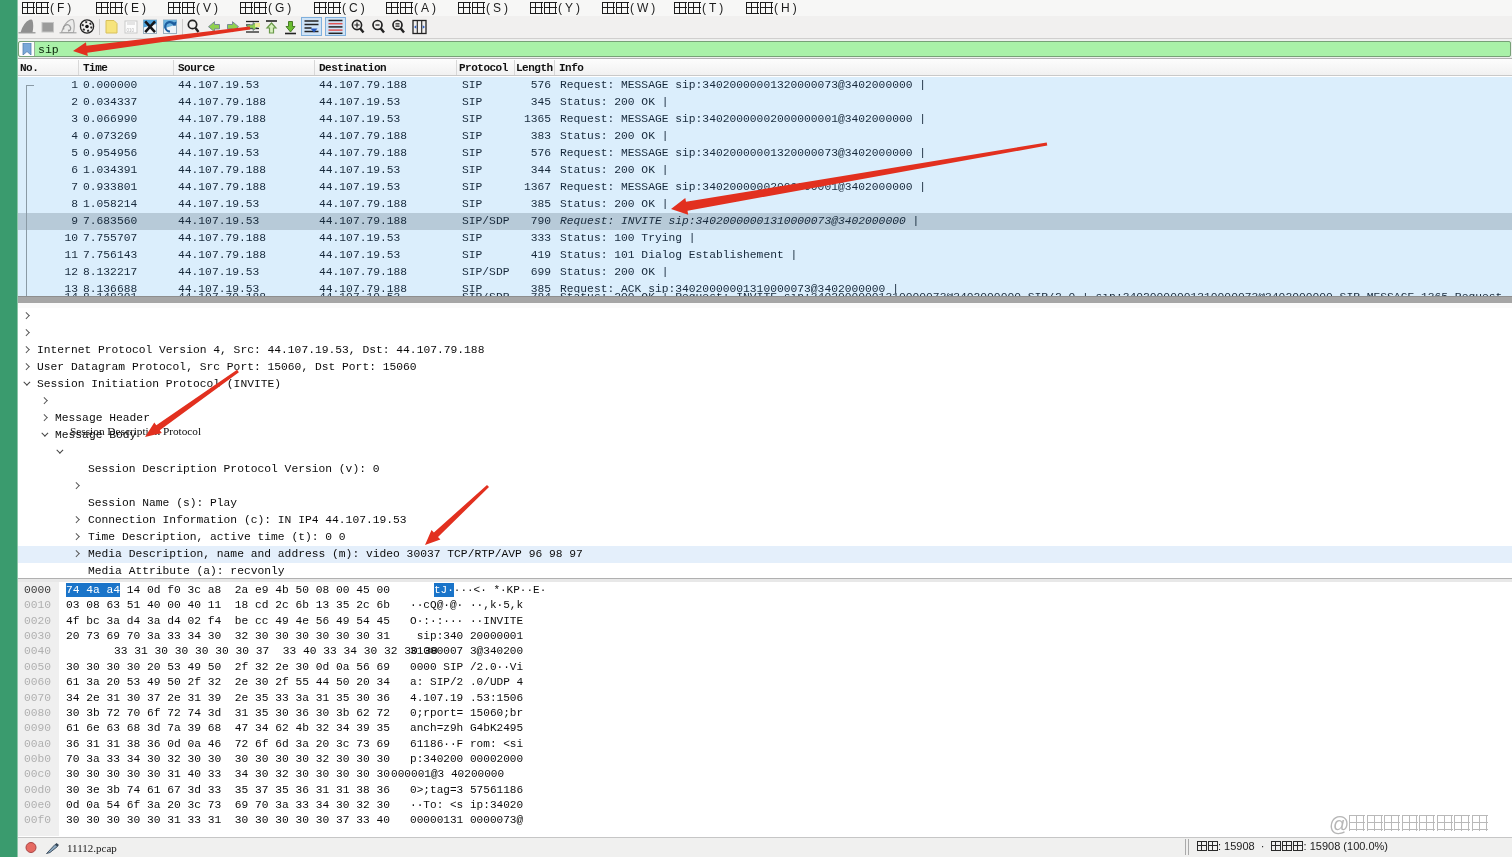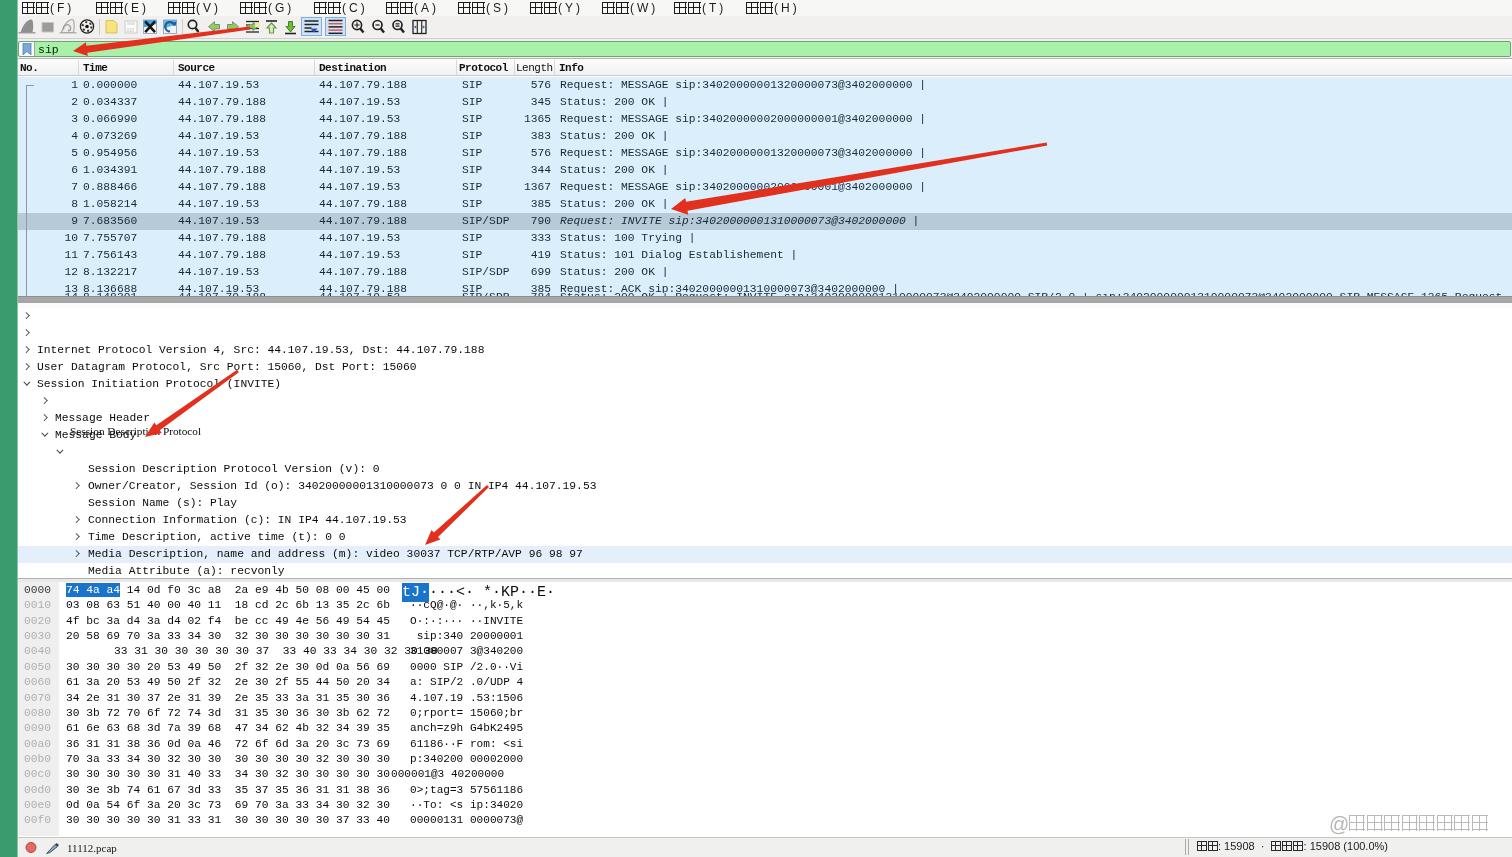--- a/index.html
+++ b/index.html
@@ -118,21 +118,21 @@
       <path d="M1 0 h8 v12 l-4 -3.5 -4 3.5 z" fill="#7aa8d8" stroke="#5580b0" stroke-width="0.8"></path>
     </svg>
 <div class="abs mono" style="left:38px;top:42.5px;font-size:11.5px;color:#0a240a;">sip</div>
 <div class="abs" style="left:18px;top:58px;width:1494px;height:1px;background:#b4b4b4;"></div>
 <div class="abs" style="left:18px;top:59px;width:1494px;height:17px;background:linear-gradient(#fdfdfd,#f1f1f1);border-bottom:1px solid #c9c9c9;"></div>
 <div class="abs mono" style="left:20px;top:62px;font-size:11px;font-weight:bold;letter-spacing:-0.5px;color:#111;">No.</div>
 <div class="abs mono" style="left:83px;top:62px;font-size:11px;font-weight:bold;letter-spacing:-0.5px;color:#111;">Time</div>
 <div class="abs mono" style="left:178px;top:62px;font-size:11px;font-weight:bold;letter-spacing:-0.5px;color:#111;">Source</div>
 <div class="abs mono" style="left:319px;top:62px;font-size:11px;font-weight:bold;letter-spacing:-0.5px;color:#111;">Destination</div>
 <div class="abs mono" style="left:459px;top:62px;font-size:11px;font-weight:bold;letter-spacing:-0.5px;color:#111;">Protocol</div>
-<div class="abs mono" style="left:516px;top:62px;font-size:11px;font-weight:normal;letter-spacing:-0.5px;color:#111;">Length</div>
+<div class="abs mono" style="left:516px;top:62px;font-size:11px;font-weight:bold;letter-spacing:-0.5px;color:#111;">Length</div>
 <div class="abs mono" style="left:559px;top:62px;font-size:11px;font-weight:bold;letter-spacing:-0.5px;color:#111;">Info</div>
 <div class="abs" style="left:78px;top:60px;width:1px;height:15px;background:#d8d8d8;"></div>
 <div class="abs" style="left:173px;top:60px;width:1px;height:15px;background:#d8d8d8;"></div>
 <div class="abs" style="left:314px;top:60px;width:1px;height:15px;background:#d8d8d8;"></div>
 <div class="abs" style="left:455.5px;top:60px;width:1px;height:15px;background:#d8d8d8;"></div>
 <div class="abs" style="left:513.5px;top:60px;width:1px;height:15px;background:#d8d8d8;"></div>
 <div class="abs" style="left:554px;top:60px;width:1px;height:15px;background:#d8d8d8;"></div>
 <div class="abs" style="left:18px;top:77px;width:1494px;height:225px;background:#dbeefc;overflow:hidden;"></div>
 <div class="abs" style="left:18px;top:77px;width:1494px;height:17px;background:#dbeefc;"></div>
 <div class="abs mono" style="left:18px;top:79px;width:60px;text-align:right;font-size:11.3px;color:#17293b;">1</div>
@@ -177,21 +177,21 @@
 <div class="abs" style="left:18px;top:162px;width:1494px;height:17px;background:#dbeefc;"></div>
 <div class="abs mono" style="left:18px;top:164px;width:60px;text-align:right;font-size:11.3px;color:#17293b;">6</div>
 <div class="abs mono" style="left:83px;top:164px;font-size:11.3px;color:#17293b;">1.034391</div>
 <div class="abs mono" style="left:178px;top:164px;font-size:11.3px;color:#17293b;">44.107.79.188</div>
 <div class="abs mono" style="left:319px;top:164px;font-size:11.3px;color:#17293b;">44.107.19.53</div>
 <div class="abs mono" style="left:462px;top:164px;font-size:11.3px;color:#17293b;">SIP</div>
 <div class="abs mono" style="left:480px;top:164px;width:71px;text-align:right;font-size:11.3px;color:#17293b;">344</div>
 <div class="abs mono" style="left:560px;top:164px;font-size:11.3px;color:#17293b;white-space:nowrap;">Status: 200 OK |</div>
 <div class="abs" style="left:18px;top:179px;width:1494px;height:17px;background:#dbeefc;"></div>
 <div class="abs mono" style="left:18px;top:181px;width:60px;text-align:right;font-size:11.3px;color:#17293b;">7</div>
-<div class="abs mono" style="left:83px;top:181px;font-size:11.3px;color:#17293b;">0.888466</div>
+<div class="abs mono" style="left:83px;top:181px;font-size:11.3px;color:#17293b;">0.933801</div>
 <div class="abs mono" style="left:178px;top:181px;font-size:11.3px;color:#17293b;">44.107.79.188</div>
 <div class="abs mono" style="left:319px;top:181px;font-size:11.3px;color:#17293b;">44.107.19.53</div>
 <div class="abs mono" style="left:462px;top:181px;font-size:11.3px;color:#17293b;">SIP</div>
 <div class="abs mono" style="left:480px;top:181px;width:71px;text-align:right;font-size:11.3px;color:#17293b;">1367</div>
 <div class="abs mono" style="left:560px;top:181px;font-size:11.3px;color:#17293b;white-space:nowrap;">Request: MESSAGE sip:34020000002000000001@3402000000 |</div>
 <div class="abs" style="left:18px;top:196px;width:1494px;height:17px;background:#dbeefc;"></div>
 <div class="abs mono" style="left:18px;top:198px;width:60px;text-align:right;font-size:11.3px;color:#17293b;">8</div>
 <div class="abs mono" style="left:83px;top:198px;font-size:11.3px;color:#17293b;">1.058214</div>
 <div class="abs mono" style="left:178px;top:198px;font-size:11.3px;color:#17293b;">44.107.19.53</div>
 <div class="abs mono" style="left:319px;top:198px;font-size:11.3px;color:#17293b;">44.107.79.188</div>
@@ -262,44 +262,43 @@
 <div class="abs mono" style="left:37px;top:378px;font-size:11.3px;color:#0b0b0b;white-space:nowrap;">Session Initiation Protocol (INVITE)</div>
 <span class="abs tri-r" style="left:42px;top:398px;"></span>
 <span class="abs tri-r" style="left:42px;top:415px;"></span>
 <div class="abs mono" style="left:55px;top:412px;font-size:11.3px;color:#0b0b0b;white-space:nowrap;">Message Header</div>
 <span class="abs tri-d" style="left:43px;top:431px;"></span>
 <div class="abs mono" style="left:55px;top:429px;font-size:11.3px;color:#0b0b0b;white-space:nowrap;">Message Body</div>
 <span class="abs tri-d" style="left:58px;top:448px;"></span>
 <div class="abs mono" style="left:70px;top:425px;font-size:11.3px;color:#0b0b0b;white-space:nowrap;font-family:Liberation Serif, serif;">Session Description Protocol</div>
 <div class="abs mono" style="left:88px;top:463px;font-size:11.3px;color:#0b0b0b;white-space:nowrap;">Session Description Protocol Version (v): 0</div>
 <span class="abs tri-r" style="left:74px;top:483px;"></span>
-<div class="abs mono" style="left:88px;top:480px;font-size:11.3px;color:#0b0b0b;white-space:nowrap;">Owner/Creator, Session Id (o): 34020000001310000073 0 0 IN IP4 44.107.19.53</div>
 <div class="abs mono" style="left:88px;top:497px;font-size:11.3px;color:#0b0b0b;white-space:nowrap;">Session Name (s): Play</div>
 <span class="abs tri-r" style="left:74px;top:517px;"></span>
 <div class="abs mono" style="left:88px;top:514px;font-size:11.3px;color:#0b0b0b;white-space:nowrap;">Connection Information (c): IN IP4 44.107.19.53</div>
 <span class="abs tri-r" style="left:74px;top:534px;"></span>
 <div class="abs mono" style="left:88px;top:531px;font-size:11.3px;color:#0b0b0b;white-space:nowrap;">Time Description, active time (t): 0 0</div>
 <div class="abs" style="left:18px;top:546px;width:1494px;height:17px;background:#e4effb;"></div>
 <span class="abs tri-r" style="left:74px;top:551px;"></span>
 <div class="abs mono" style="left:88px;top:548px;font-size:11.3px;color:#0b0b0b;white-space:nowrap;">Media Description, name and address (m): video 30037 TCP/RTP/AVP 96 98 97</div>
 <div class="abs mono" style="left:88px;top:565px;font-size:11.3px;color:#0b0b0b;white-space:nowrap;">Media Attribute (a): recvonly</div>
 <div class="abs" style="left:18px;top:578px;width:1494px;height:4px;background:#e8e8e8;border-top:1px solid #b0b0b0;"></div>
 <div class="abs" style="left:18px;top:582px;width:1494px;height:255px;background:#fff;"></div>
 <div class="abs" style="left:18px;top:582px;width:41px;height:254px;background:#efefef;"></div>
 <div class="abs mono" style="left:24px;top:584.0px;font-size:11.3px;color:#3c3c3c;">0000</div>
 <div class="abs mono" style="left:66px;top:584.0px;font-size:11.25px;color:#0b0b0b;white-space:pre;"><span style="background:#1a74c9;color:#fff;padding:1px 0;">74 4a a4</span> 14 0d f0 3c a8  2a e9 4b 50 08 00 45 00</div>
-<div class="abs mono" style="left:402px;top:584.0px;font-size:15px;color:#0b0b0b;white-space:pre;"><span style="background:#1a74c9;color:#fff;padding:1px 0;">tJ·</span>···&lt;· *·KP··E·</div>
+<div class="abs mono" style="left:434px;top:584.0px;font-size:11px;color:#0b0b0b;white-space:pre;"><span style="background:#1a74c9;color:#fff;padding:1px 0;">tJ·</span>···&lt;· *·KP··E·</div>
 <div class="abs mono" style="left:24px;top:599.4px;font-size:11.3px;color:#b0b0b0;">0010</div>
 <div class="abs mono" style="left:66px;top:599.4px;font-size:11.25px;color:#0b0b0b;white-space:pre;">03 08 63 51 40 00 40 11  18 cd 2c 6b 13 35 2c 6b</div>
 <div class="abs mono" style="left:410px;top:599.4px;font-size:11.1px;color:#0b0b0b;white-space:pre;">··cQ@·@· ··,k·5,k</div>
 <div class="abs mono" style="left:24px;top:614.7px;font-size:11.3px;color:#b0b0b0;">0020</div>
 <div class="abs mono" style="left:66px;top:614.7px;font-size:11.25px;color:#0b0b0b;white-space:pre;">4f bc 3a d4 3a d4 02 f4  be cc 49 4e 56 49 54 45</div>
 <div class="abs mono" style="left:410px;top:614.7px;font-size:11.1px;color:#0b0b0b;white-space:pre;">O·:·:··· ··INVITE</div>
 <div class="abs mono" style="left:24px;top:630.0px;font-size:11.3px;color:#b0b0b0;">0030</div>
-<div class="abs mono" style="left:66px;top:630.0px;font-size:11.25px;color:#0b0b0b;white-space:pre;">20 58 69 70 3a 33 34 30  32 30 30 30 30 30 30 31</div>
+<div class="abs mono" style="left:66px;top:630.0px;font-size:11.25px;color:#0b0b0b;white-space:pre;">20 73 69 70 3a 33 34 30  32 30 30 30 30 30 30 31</div>
 <div class="abs mono" style="left:410px;top:630.0px;font-size:11.1px;color:#0b0b0b;white-space:pre;"> sip:340 20000001</div>
 <div class="abs mono" style="left:24px;top:645.4px;font-size:11.3px;color:#b0b0b0;">0040</div>
 <div class="abs mono" style="left:66px;top:645.4px;font-size:11.25px;color:#0b0b0b;white-space:pre;margin-left:48px;">33 31 30 30 30 30 30 37  33 40 33 34 30 32 30 30</div>
 <div class="abs mono" style="left:410px;top:645.4px;font-size:11.1px;color:#0b0b0b;white-space:pre;">31000007 3@340200</div>
 <div class="abs mono" style="left:24px;top:660.8px;font-size:11.3px;color:#b0b0b0;">0050</div>
 <div class="abs mono" style="left:66px;top:660.8px;font-size:11.25px;color:#0b0b0b;white-space:pre;">30 30 30 30 20 53 49 50  2f 32 2e 30 0d 0a 56 69</div>
 <div class="abs mono" style="left:410px;top:660.8px;font-size:11.1px;color:#0b0b0b;white-space:pre;">0000 SIP /2.0··Vi</div>
 <div class="abs mono" style="left:24px;top:676.1px;font-size:11.3px;color:#b0b0b0;">0060</div>
 <div class="abs mono" style="left:66px;top:676.1px;font-size:11.25px;color:#0b0b0b;white-space:pre;">61 3a 20 53 49 50 2f 32  2e 30 2f 55 44 50 20 34</div>
 <div class="abs mono" style="left:410px;top:676.1px;font-size:11.1px;color:#0b0b0b;white-space:pre;">a: SIP/2 .0/UDP 4</div>

